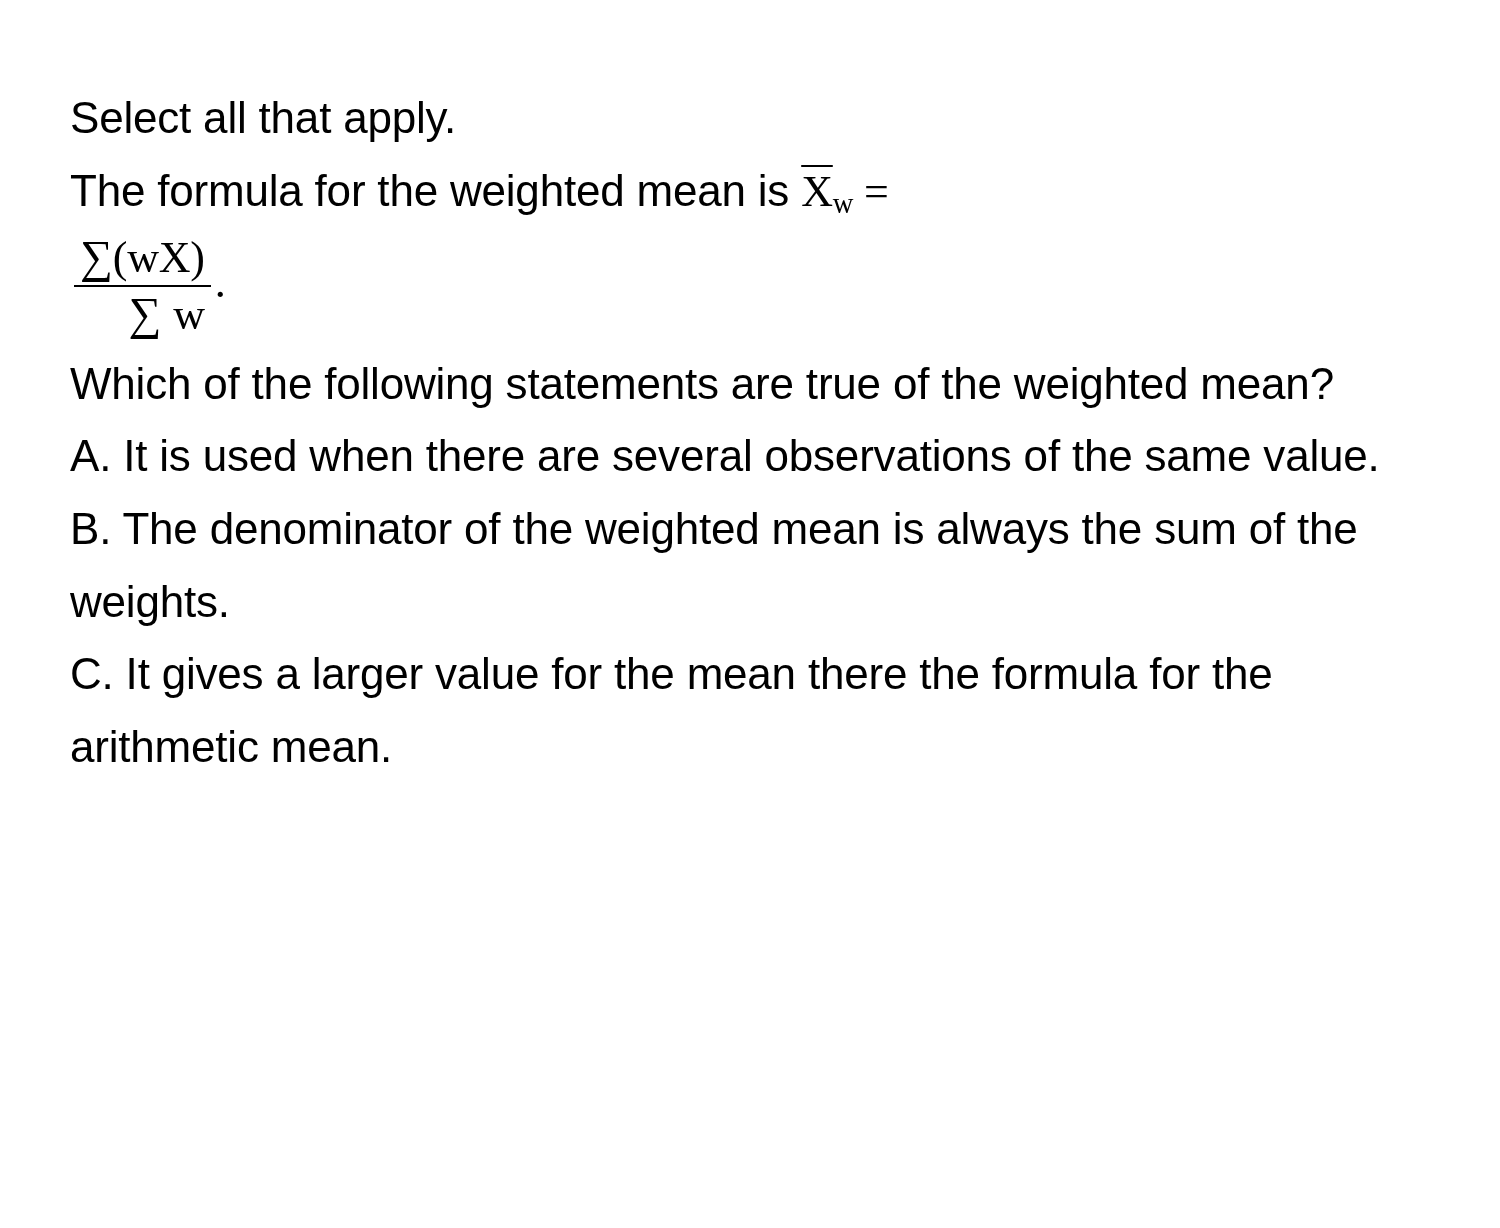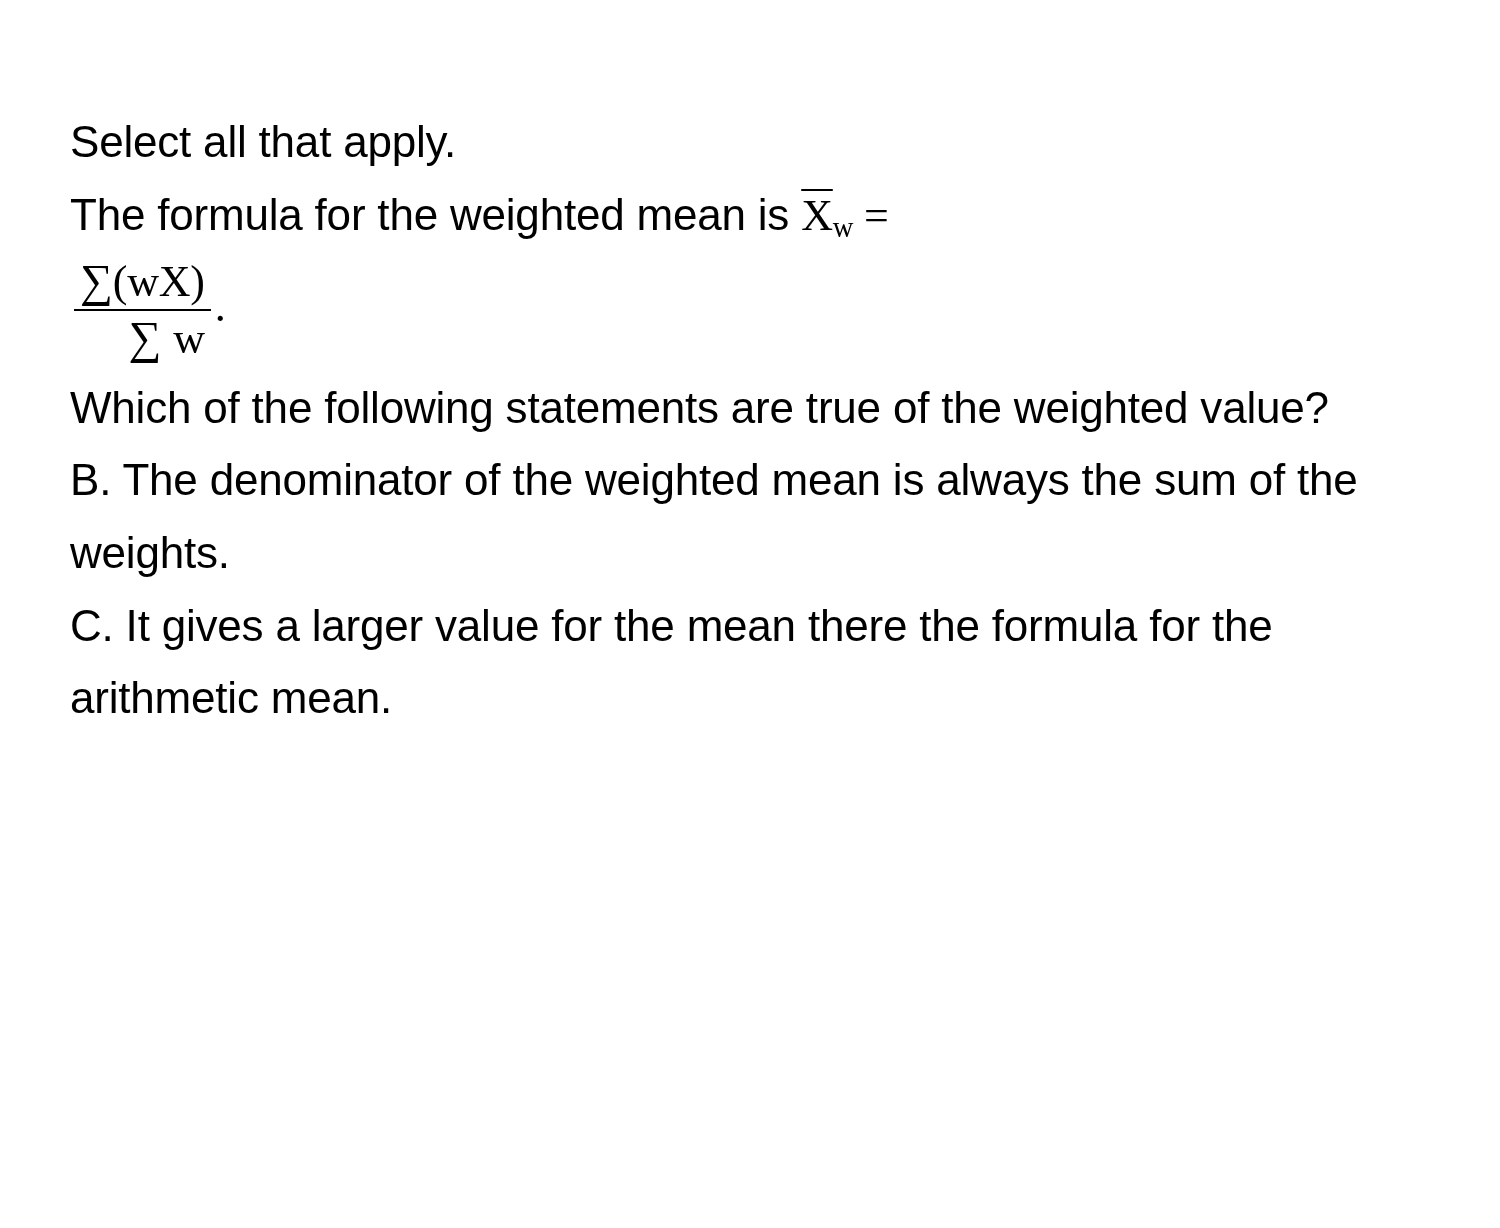--- a/index.html
+++ b/index.html
@@ -6,21 +6,21 @@
     margin: 0;
     padding: 0;
     width: 1500px;
     height: 1228px;
     background: #ffffff;
     font-family: -apple-system, BlinkMacSystemFont, "Segoe UI", Helvetica, Arial, sans-serif;
     color: #000000;
     overflow: hidden;
   }
   .content {
-    padding: 106px 70px 0 70px;
+    padding: 82px 70px 0 70px;
     font-size: 44px;
     line-height: 1.65;
     letter-spacing: -0.2px;
   }
   .para {
     margin: 0 0 0px 0;
   }
   .formula-line {
     display: block;
     margin: 0;
@@ -82,18 +82,19 @@
     <span>The formula for the weighted mean is </span><span class="math"><span class="overline">X</span><span class="sub">w</span></span><span class="math-rm"> = </span>
     <br>
     <span class="frac-wrap">
       <span class="frac">
         <span class="num"><span class="sigma">∑</span><span class="math-rm">(</span><span class="math">w</span><span class="math">X</span><span class="math-rm">)</span></span>
         <span class="den"><span class="sigma">∑</span> <span class="math">w</span></span>
       </span>
     </span><span class="math-rm">.</span>
   </p>
 
-  <p class="para">Which of the following statements are true of the weighted value?</p>
+  <p class="para">Which of the following statements are true of the weighted mean?</p>
 
+  <p class="para option">A. It is used when there are several observations of the same value.</p>
   <p class="para option">B. The denominator of the weighted mean is always the sum of the weights.</p>
   <p class="para option">C. It gives a larger value for the mean there the formula for the arithmetic mean.</p>
 
 </div>
 
 </body></html>

